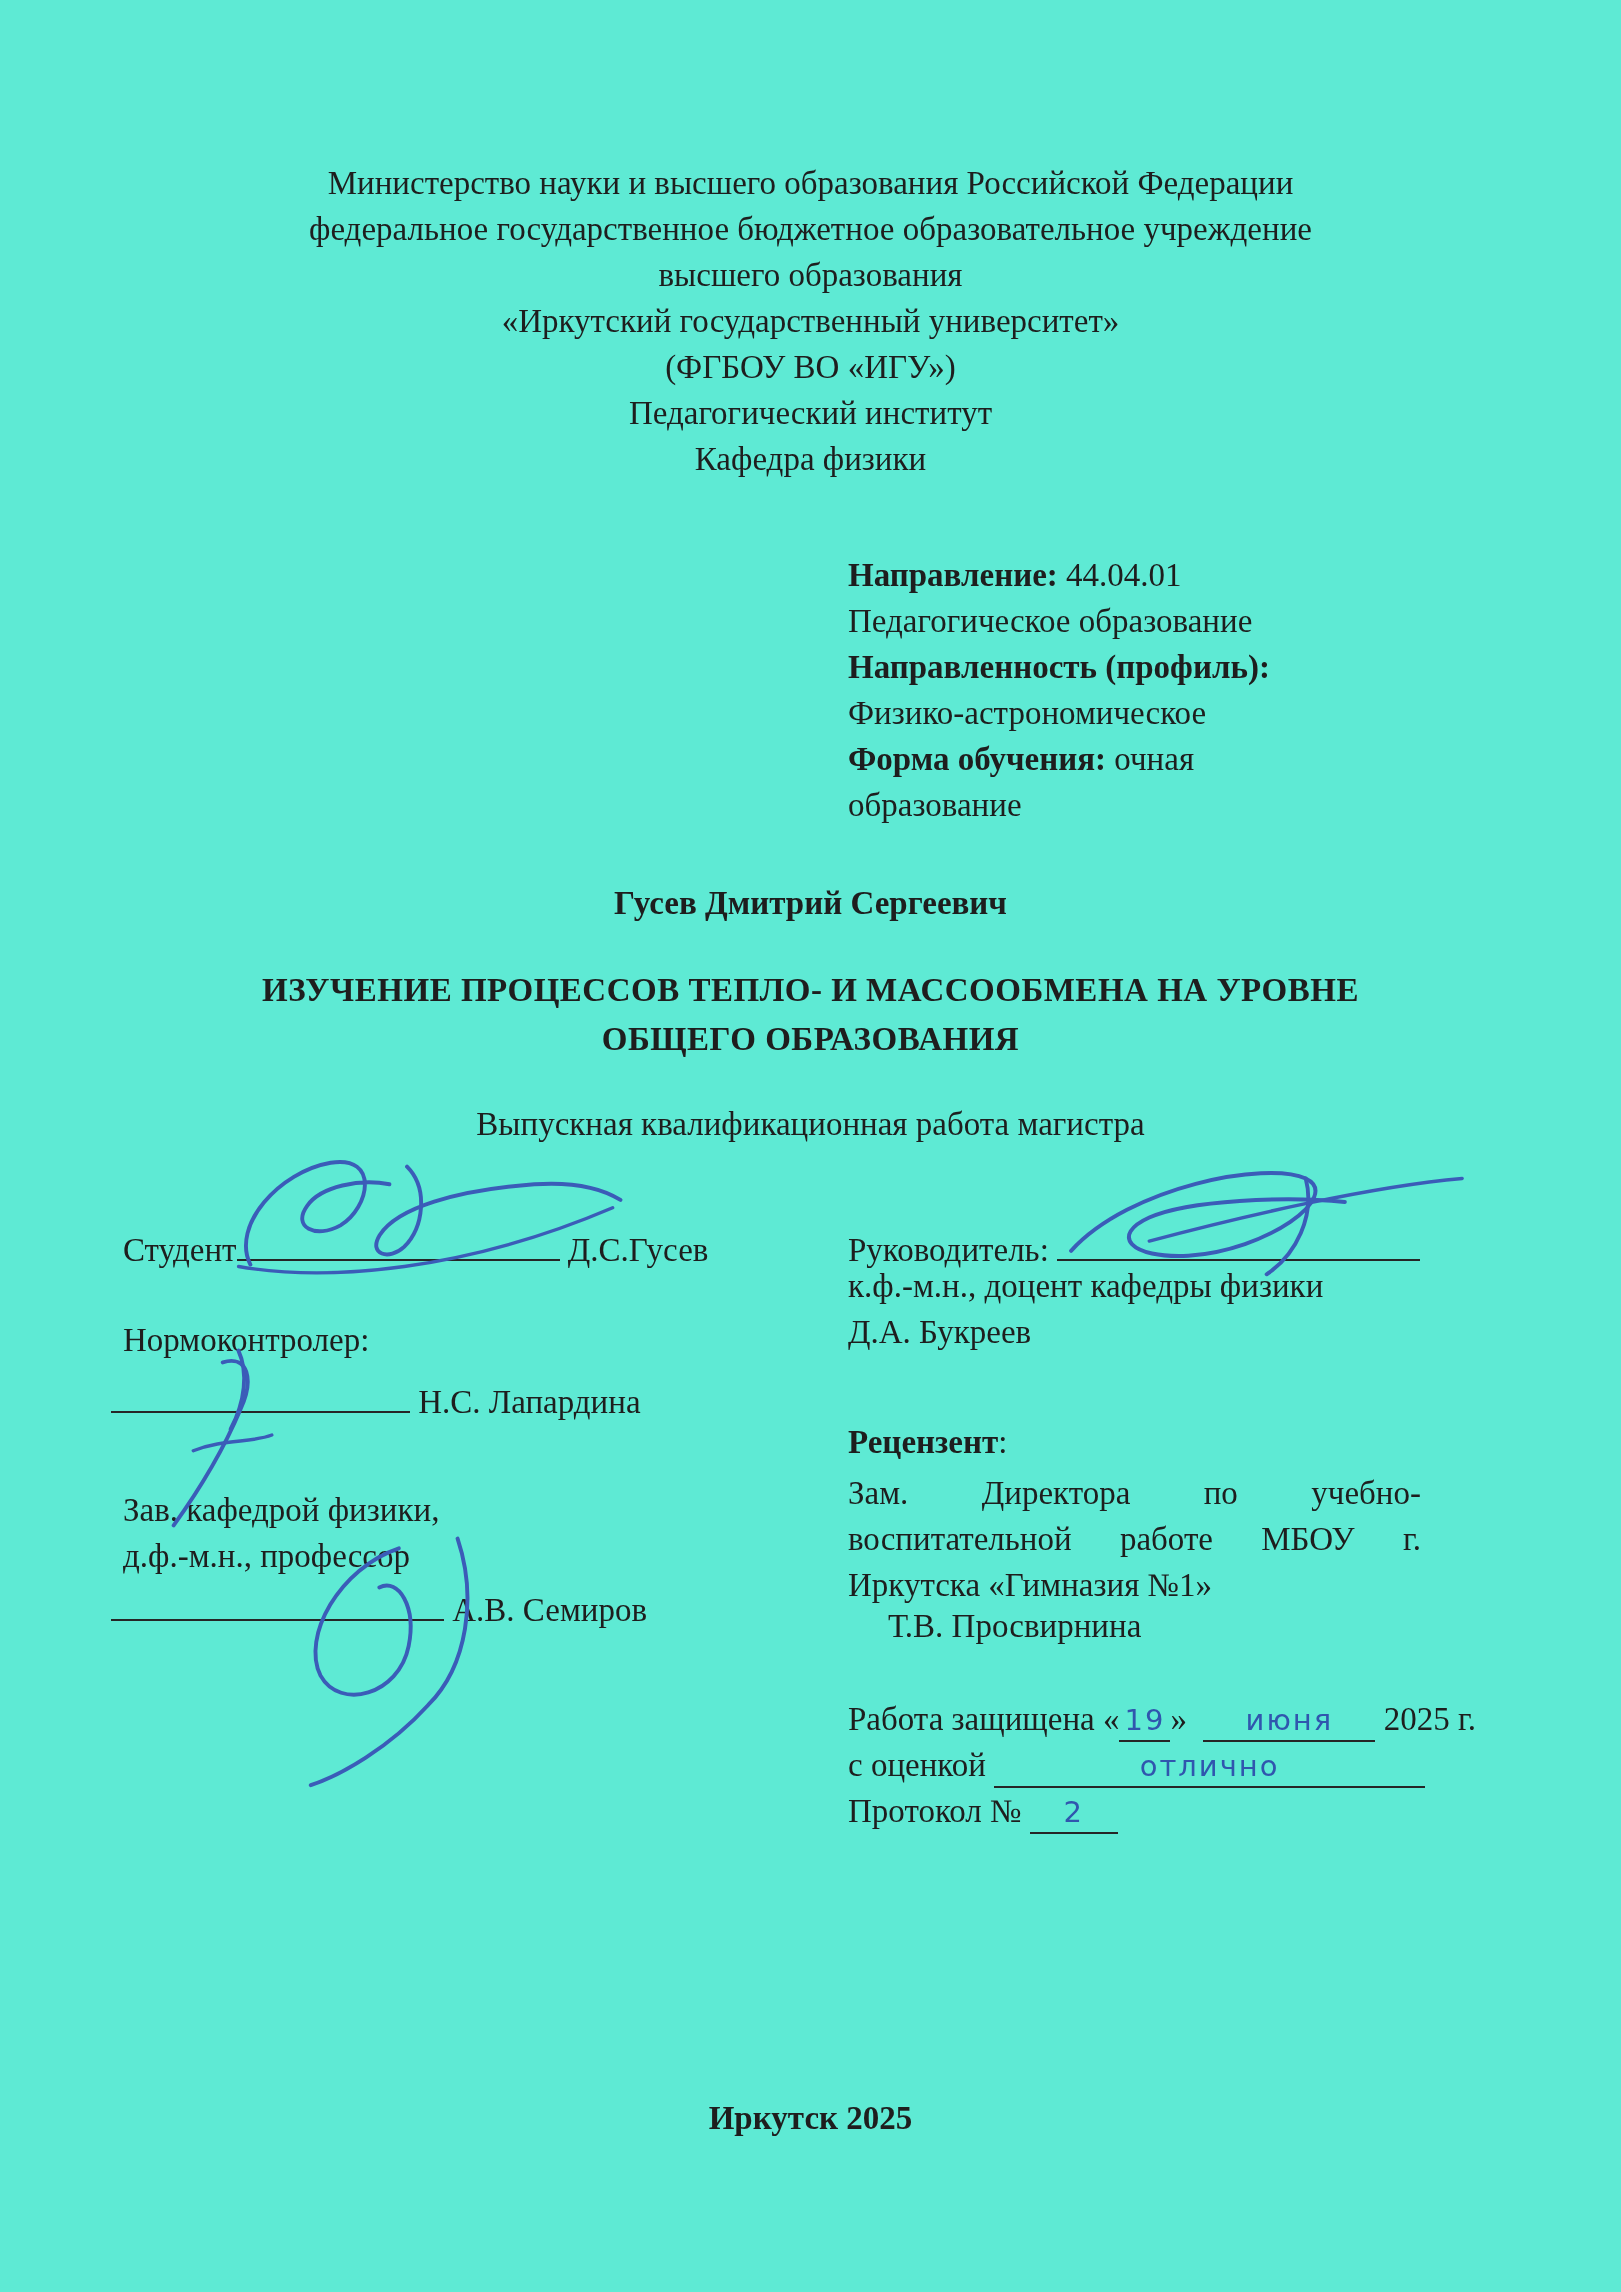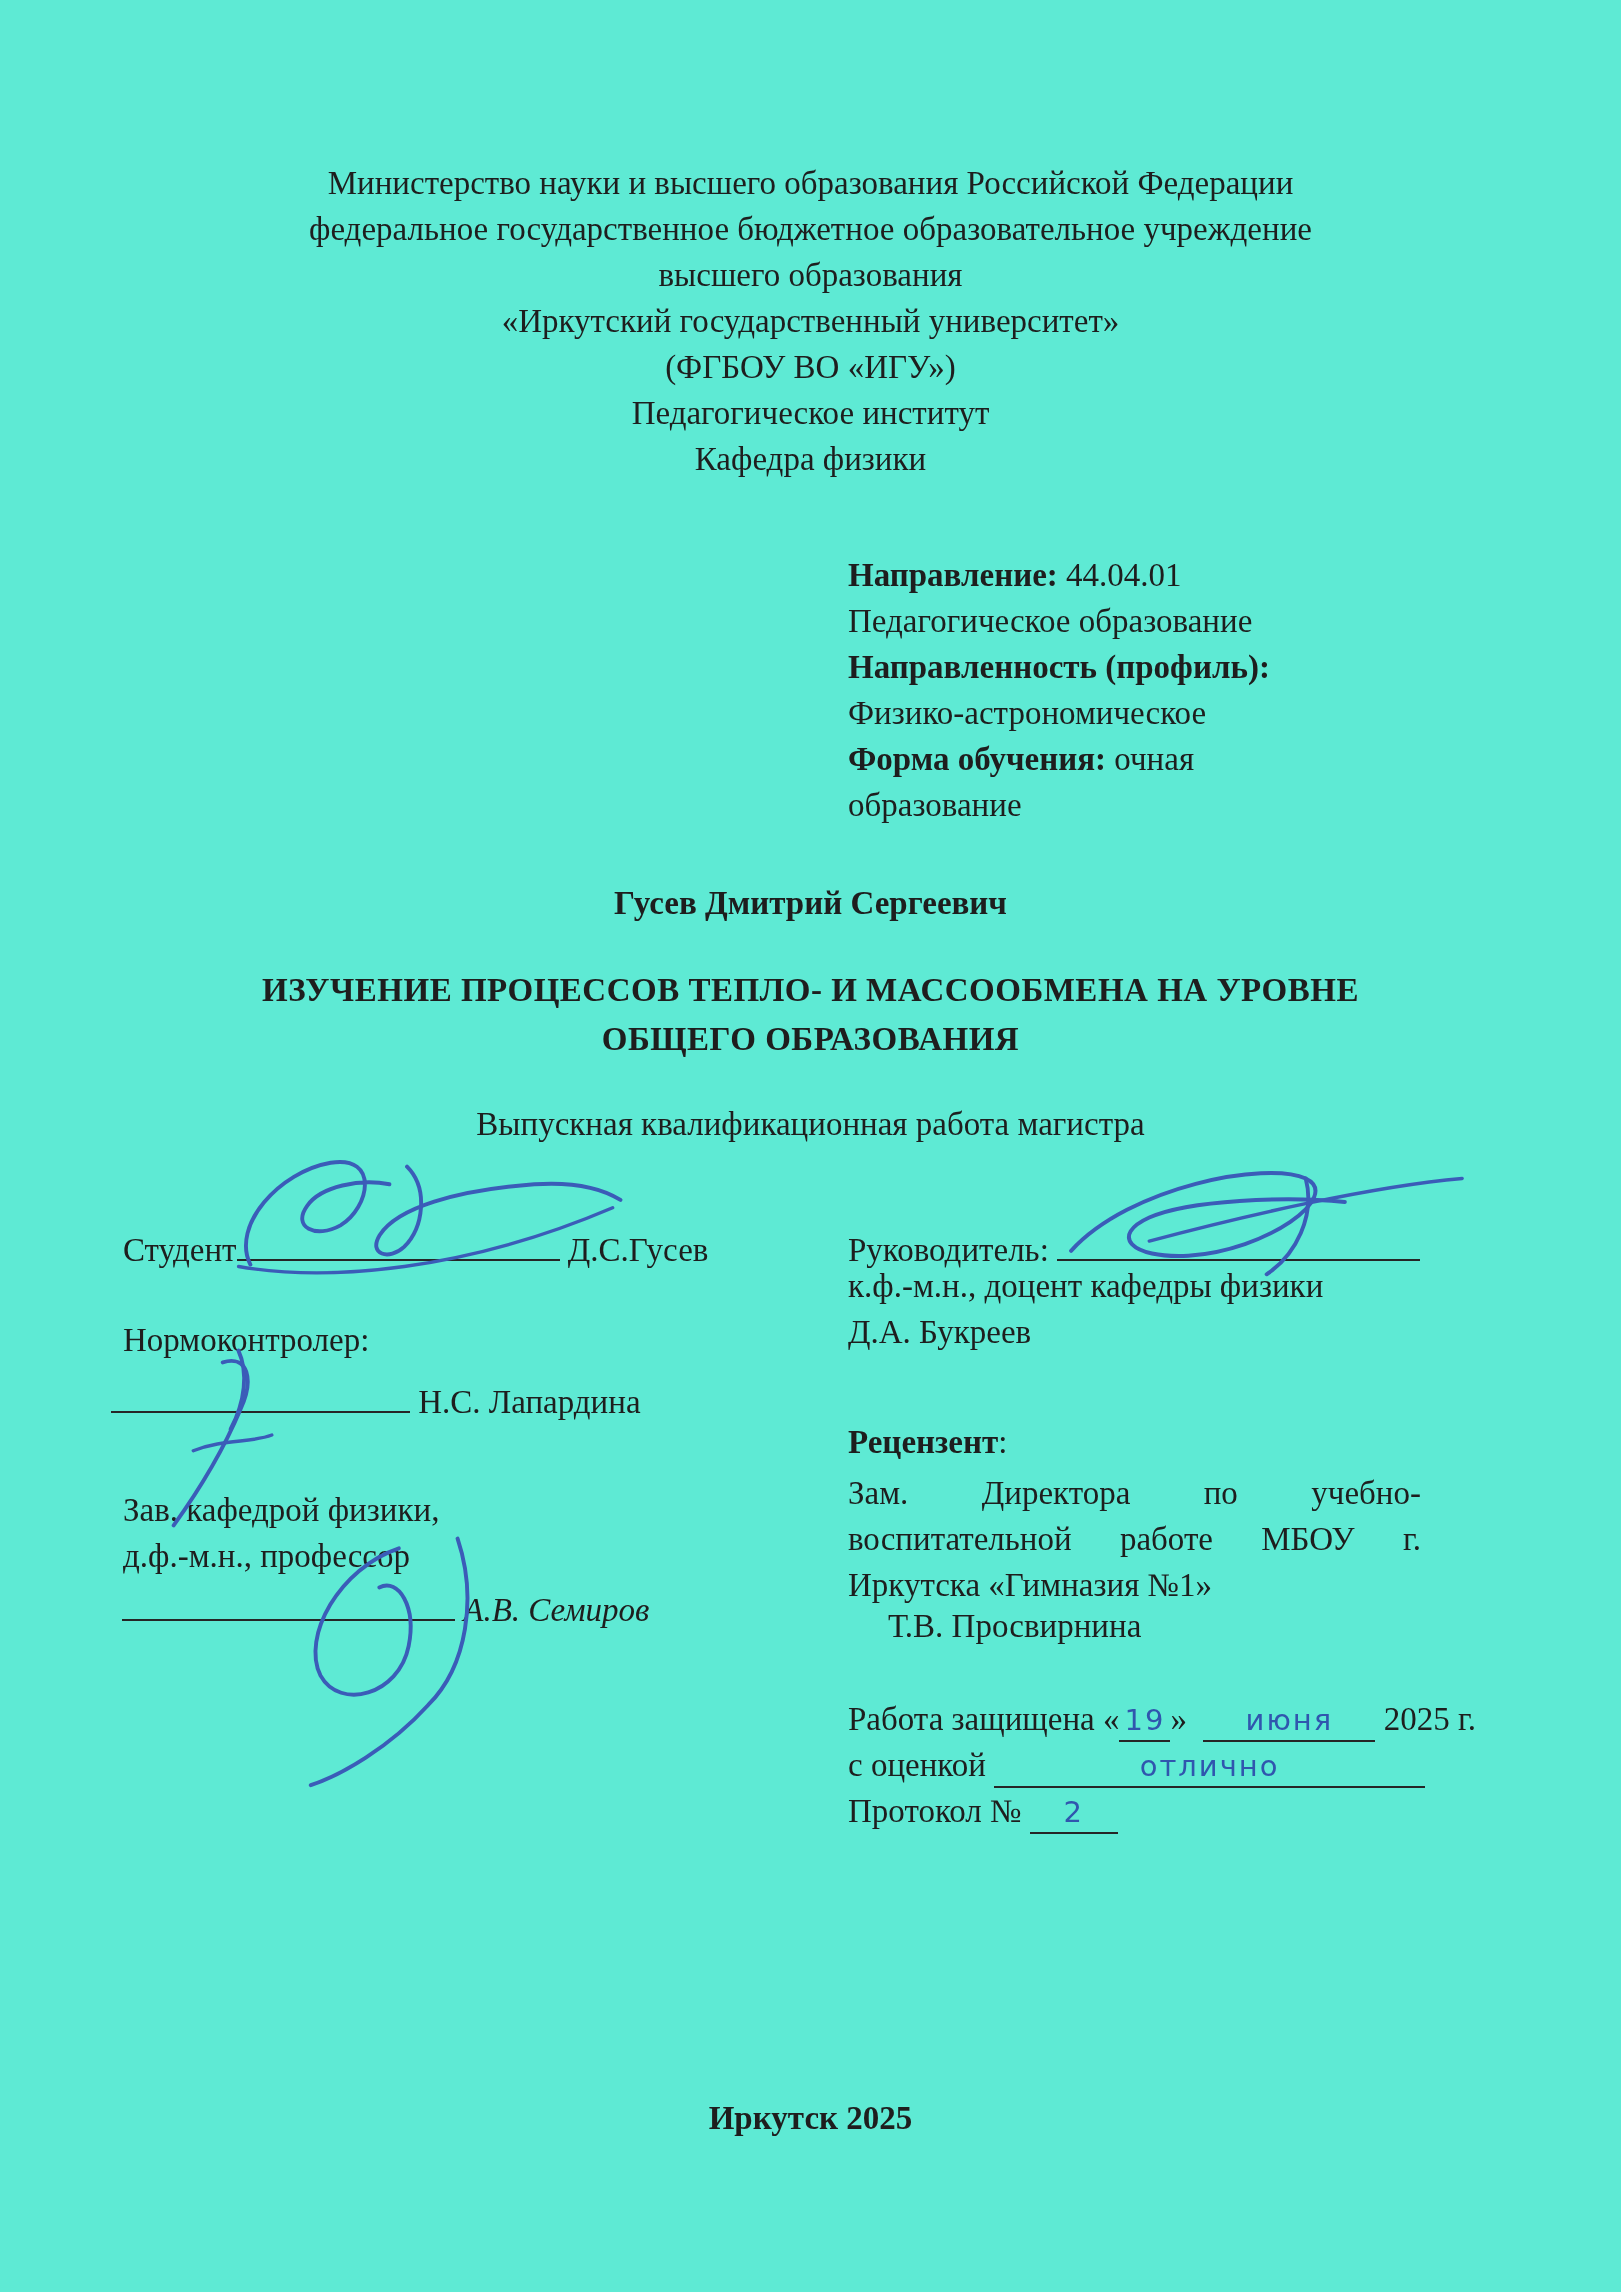--- a/index.html
+++ b/index.html
@@ -71,21 +71,21 @@
 <body>
 
 <div class="page">
 
   <div class="abs header-block">
     <div>Министерство науки и высшего образования Российской Федерации</div>
     <div>федеральное государственное бюджетное образовательное учреждение</div>
     <div>высшего образования</div>
     <div>«Иркутский государственный университет»</div>
     <div>(ФГБОУ ВО «ИГУ»)</div>
-    <div>Педагогическое институт</div>
+    <div>Педагогический институт</div>
     <div>Кафедра физики</div>
   </div>
 
   <div class="abs direction-block">
     <div><span class="bold">Направление:</span><span> 44.04.01</span></div>
     <div>Педагогическое образование</div>
     <div class="bold">Направленность (профиль):</div>
     <div>Физико-астрономическое</div>
     <div><span class="bold">Форма обучения:</span><span> очная</span></div>
     <div>образование</div>
@@ -116,21 +116,21 @@
   </div>
 
   <div class="row" style="left:848px; top:1424px;">
     <span class="bold">Рецензент</span><span>:</span>
   </div>
   <div class="reviewer-pos">Зам. Директора по учебно-воспитательной работе МБОУ г. Иркутска «Гимназия №1»</div>
   <div class="row" style="left:848px; top:1608px;margin-left:40px;">Т.В. Просвирнина</div>
 
   <div class="row" style="left:123px; top:1492px;">Зав. кафедрой физики,</div>
   <div class="row" style="left:123px; top:1538px;">д.ф.-м.н., профессор</div>
-  <div class="row" style="left:122px; top:1582px;font-style:italic;">
+  <div class="row" style="left:111px; top:1582px;">
     <span class="uline" style="width:333px;"></span><span> А.В. Семиров</span>
   </div>
 
   <div class="row" style="left:848px; top:1701px;">
     <span>Работа защищена «</span><span class="uline" style="width:51px;"><span class="ink">19</span></span><span>» </span>&nbsp;<span class="uline" style="width:172px;"><span class="ink">июня</span></span><span> 2025 г.</span>
   </div>
   <div class="row" style="left:848px; top:1747px;">
     <span>с оценкой </span><span class="uline" style="width:431px;"><span class="ink">отлично</span></span>
   </div>
   <div class="row" style="left:848px; top:1793px;">

